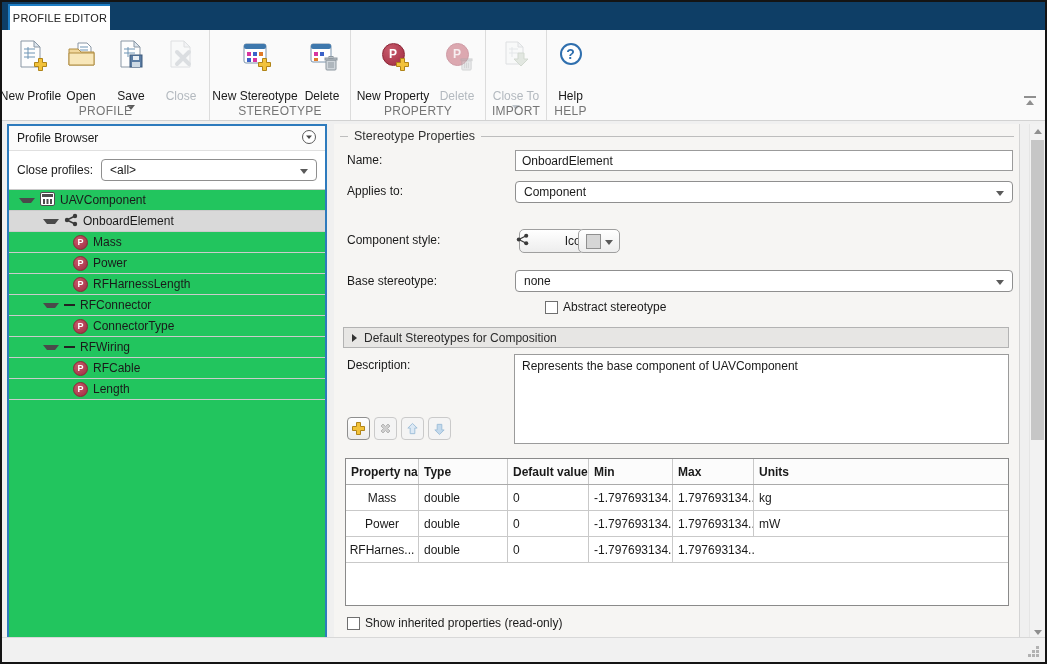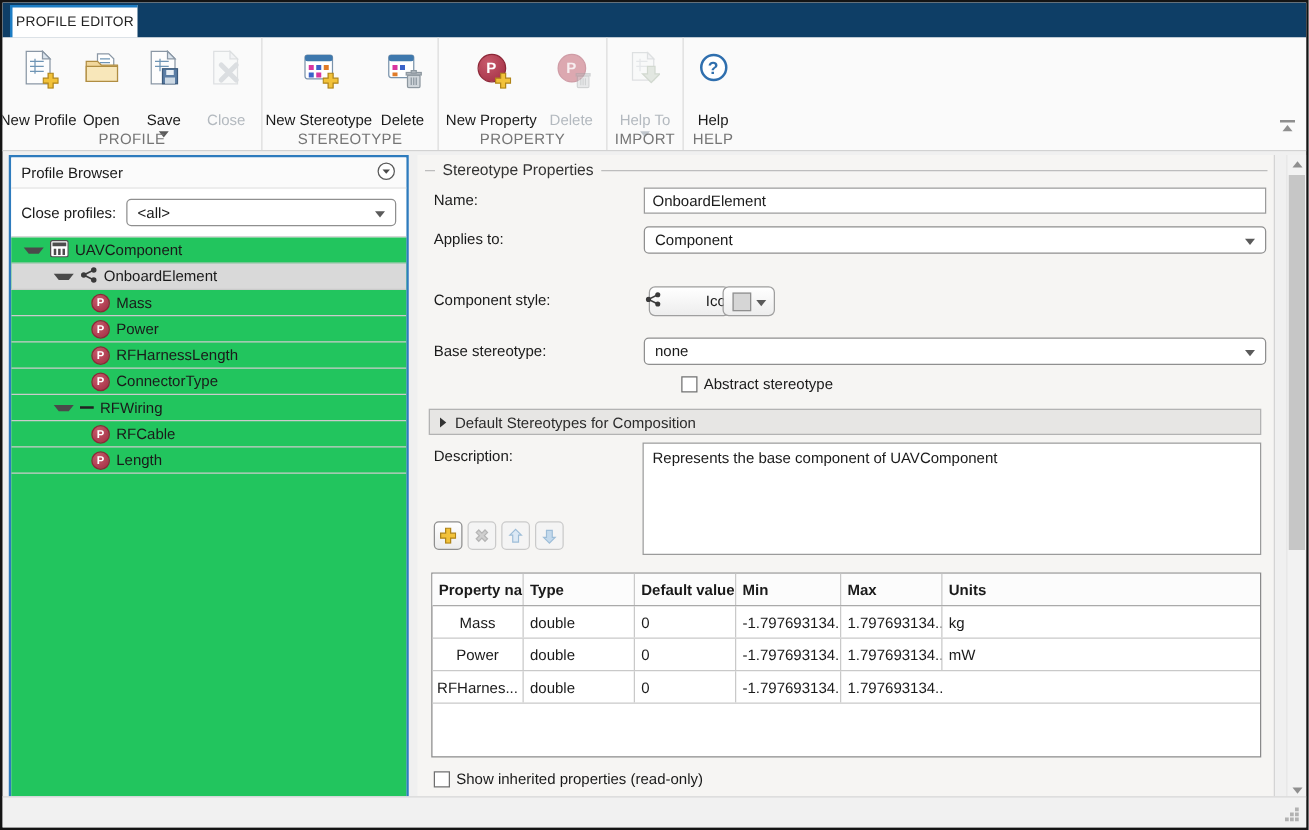--- a/index.html
+++ b/index.html
@@ -249,21 +249,21 @@
       <div class="ts-buttons" style="justify-content:center;">
         <div class="ts-btn disabled">
           <span class="ico grayed">
             <svg width="24" height="26" viewBox="0 0 24 26">
                 <path d="M2 1h12l5 5v17H2z" fill="#f6f8fa" stroke="#b6c2cd"></path>
                 <path d="M14 1l5 5h-5z" fill="#e7edf3" stroke="#b6c2cd"></path>
                 <path d="M5 8h9M5 12h9M8 6v10" stroke="#c3d2de" fill="none"></path>
                 <path d="M14 12h6v6h4l-7 7-7-7h4z" fill="#bcd6b2" stroke="#93b98a"></path>
               </svg>
           </span>
-          <span class="lbl">Help To</span>
+          <span class="lbl">Close To</span>
           <span class="caret dis"></span>
         </div>
       </div>
       <div class="ts-label">IMPORT</div>
     </div>
 
     <div class="ts-section sec-help" style="border-right:none;">
       <div class="ts-buttons" style="justify-content:center;">
         <div class="ts-btn">
           <span class="ico">
@@ -328,20 +328,25 @@
         <span class="tlabel">Mass</span>
       </div>
       <div class="trow lvl2">
         <span class="picon small">P</span>
         <span class="tlabel">Power</span>
       </div>
       <div class="trow lvl2">
         <span class="picon small">P</span>
         <span class="tlabel">RFHarnessLength</span>
       </div>
+      <div class="trow lvl1">
+        <span class="tri"></span>
+        <span class="dash"></span>
+        <span class="tlabel">RFConnector</span>
+      </div>
       <div class="trow lvl2">
         <span class="picon small">P</span>
         <span class="tlabel">ConnectorType</span>
       </div>
       <div class="trow lvl1">
         <span class="tri"></span>
         <span class="dash"></span>
         <span class="tlabel">RFWiring</span>
       </div>
       <div class="trow lvl2">

